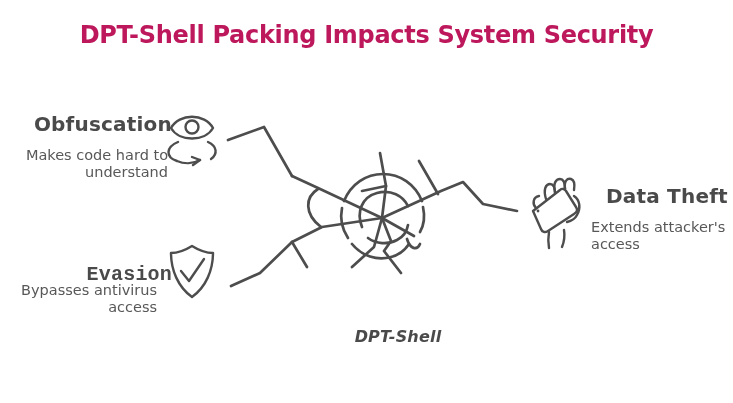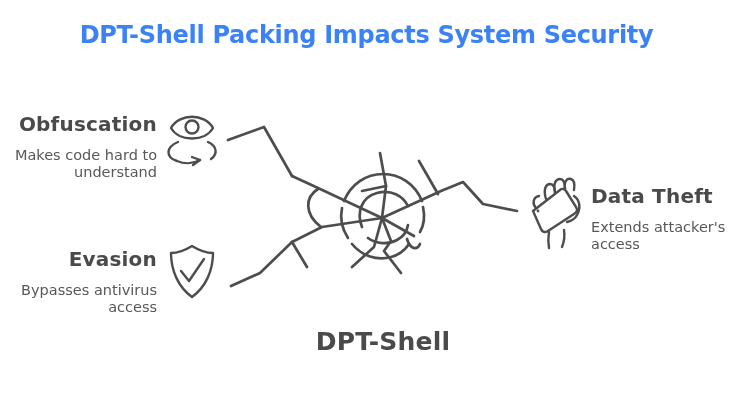--- a/index.html
+++ b/index.html
@@ -10,41 +10,42 @@
     font-family:"DejaVu Sans", sans-serif;
     color:#4d4d4d;
     overflow:hidden;
   }
   .abs{position:absolute;}
   .title{
     left:0;right:0;top:21px;
     text-align:center;
     font-size:24px;font-weight:700;
     letter-spacing:-0.3px;
-    color:#3b82f6;
+    color:#be185d;
   }
   .node-label{
     font-size:20px;font-weight:700;
     color:#4a4a4a;
     letter-spacing:0.2px;
+    margin-left:15px;
   }
   .node-desc{
     font-size:14.5px;
     line-height:17px;
     color:#585858;
   }
   .r{text-align:right;}
   .c{text-align:center;}
   .obf-label{left:0;width:157px;top:112px;}
-  .obf-desc{left:0;width:157px;top:147px;}
-  .eva-label{left:0;width:157px;top:247px;}
+  .obf-desc{left:11px;width:157px;top:147px;}
+  .eva-label{left:0;width:157px;top:263px;font-family:Liberation Mono, monospace;}
   .eva-desc{left:0;width:157px;top:282px;}
   .dt-label{left:591px;top:184px;width:145px;}
   .dt-desc{left:591px;top:219px;width:145px;}
-  .ctr-label{left:283px;width:200px;top:327px;font-size:25px;}
+  .ctr-label{left:283px;width:200px;top:327px;font-size:16px;font-style:italic;}
   .ctr-desc{left:283px;width:200px;top:364px;font-size:14px;}
   svg.scene{position:absolute;left:0;top:0;width:733px;height:403px;}
   .stroke{fill:none;stroke:#4d4d4d;stroke-width:2.7;stroke-linecap:round;stroke-linejoin:round;}
   .istroke{fill:none;stroke:#4d4d4d;stroke-width:2.4;stroke-linecap:round;stroke-linejoin:round;}
 </style>
 </head>
 <body>
 
 <div class="canvas">
 

